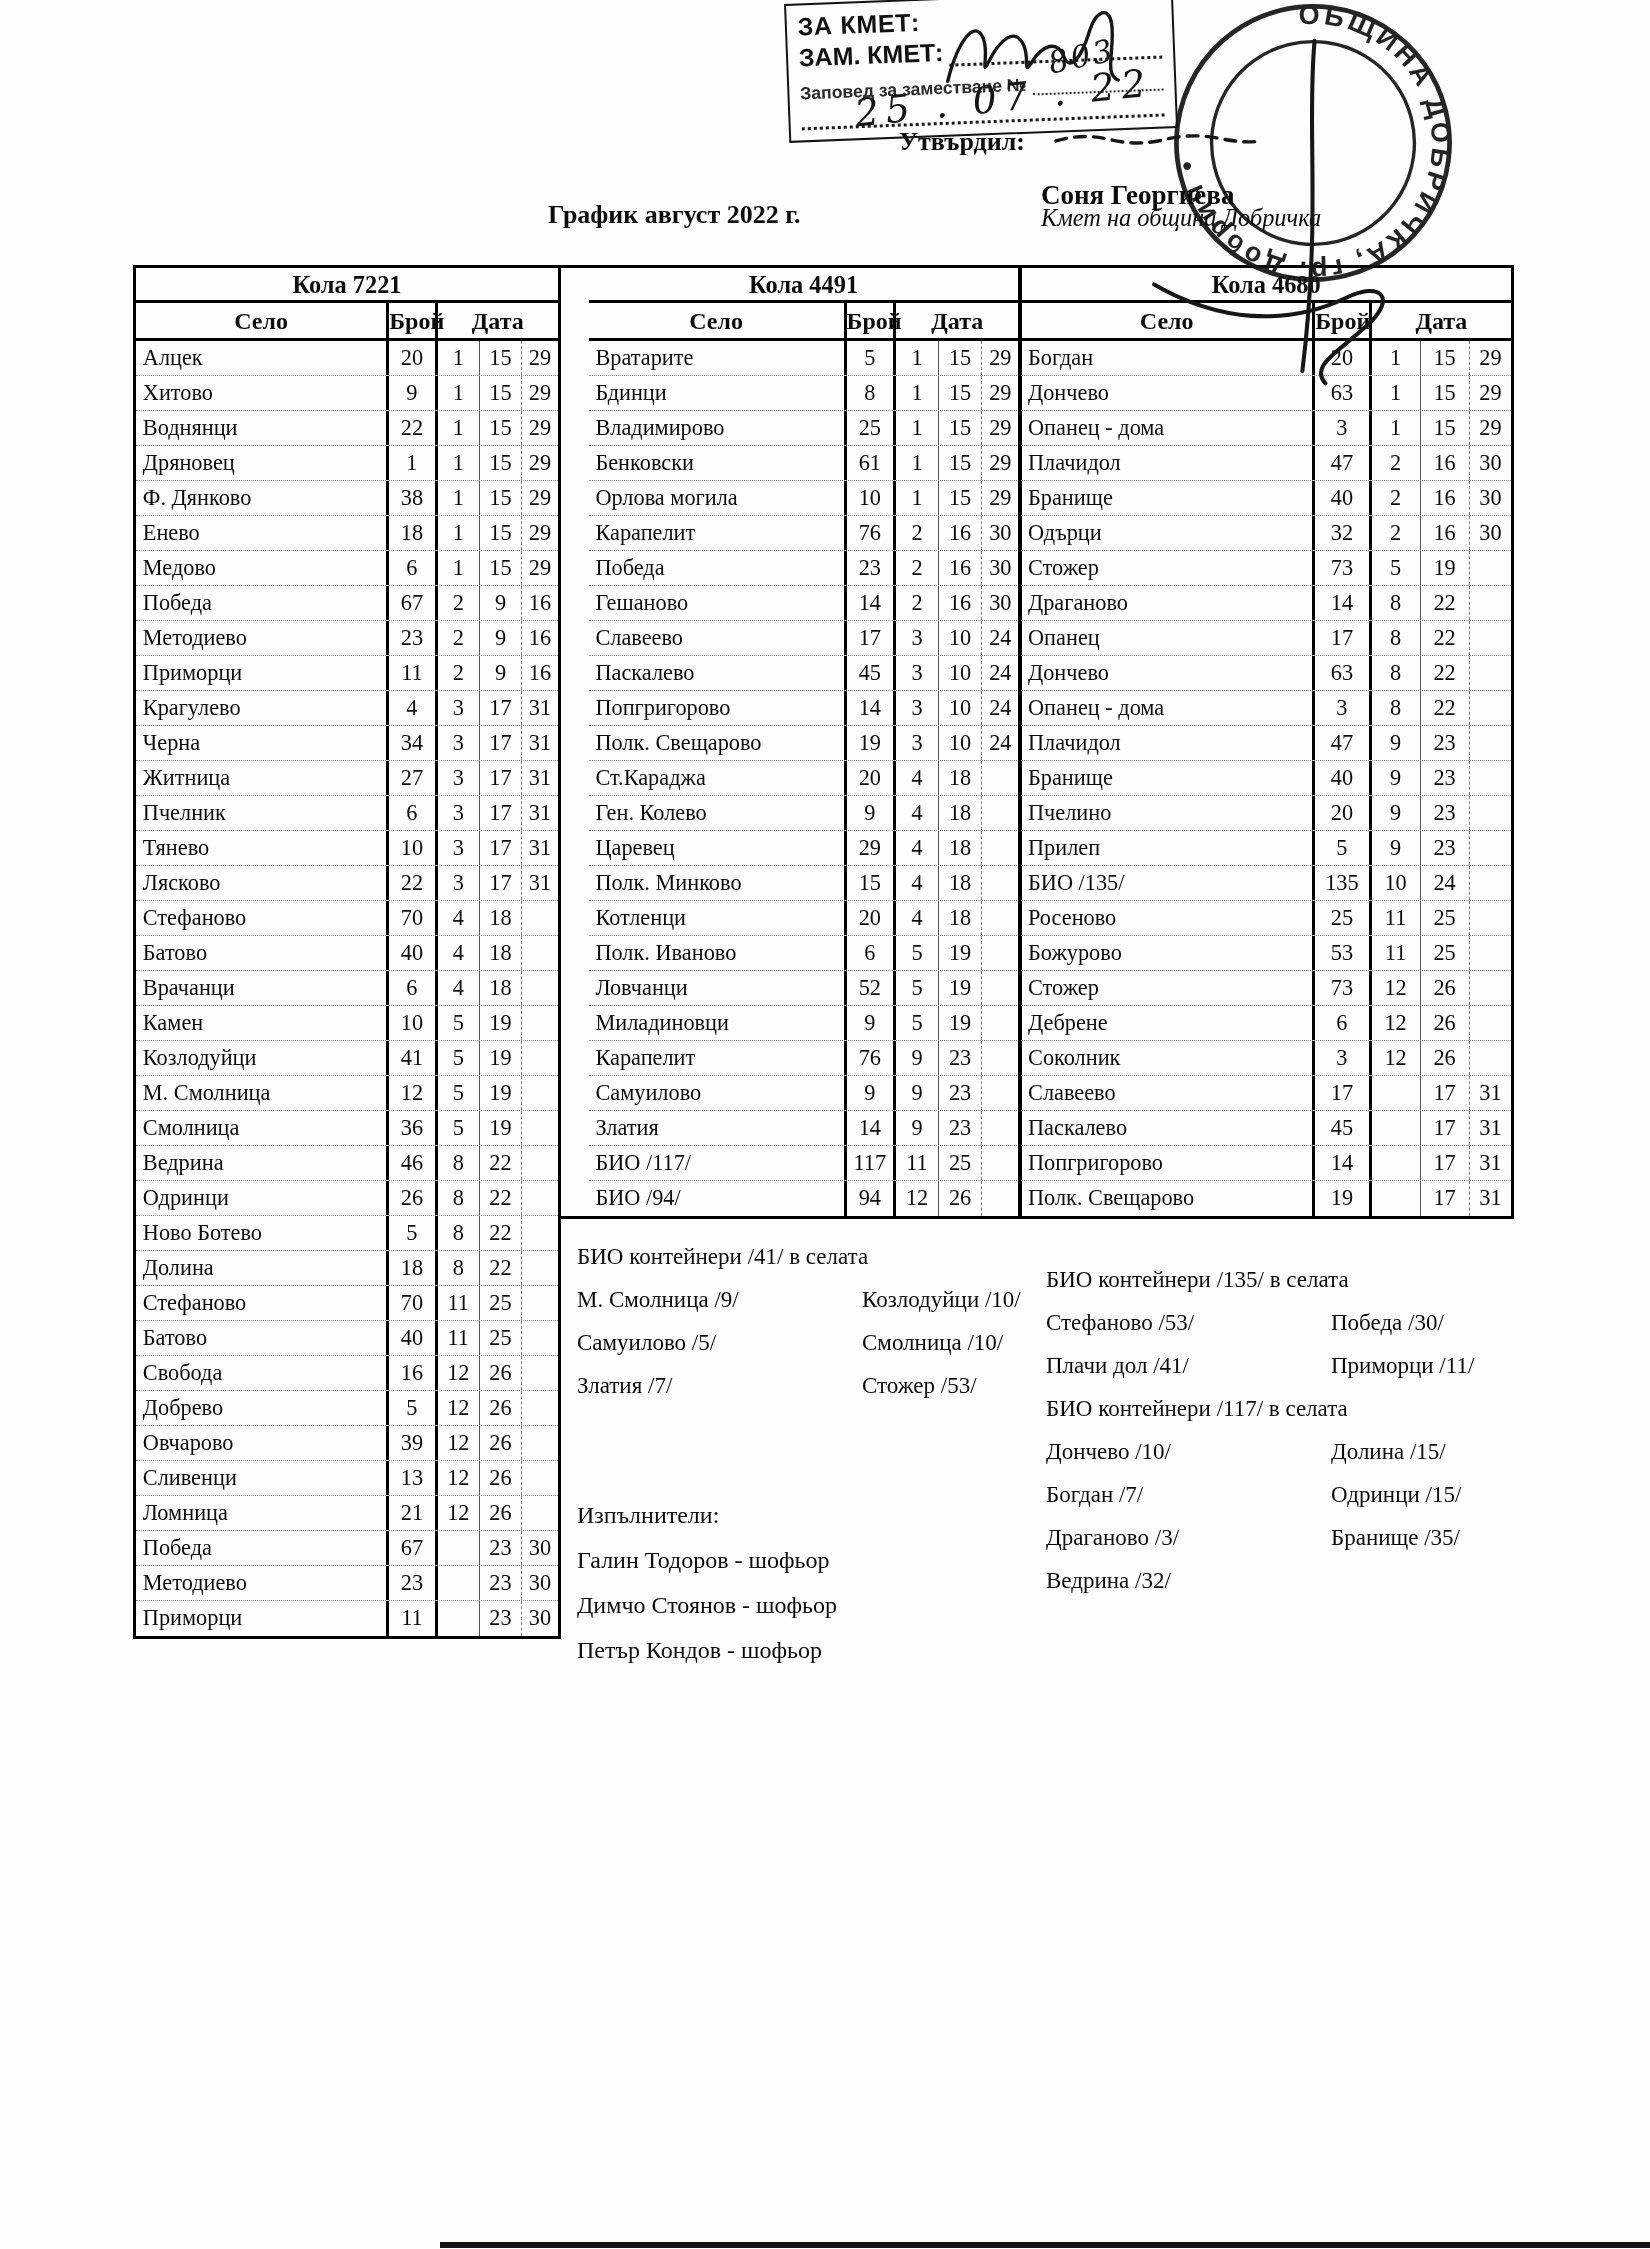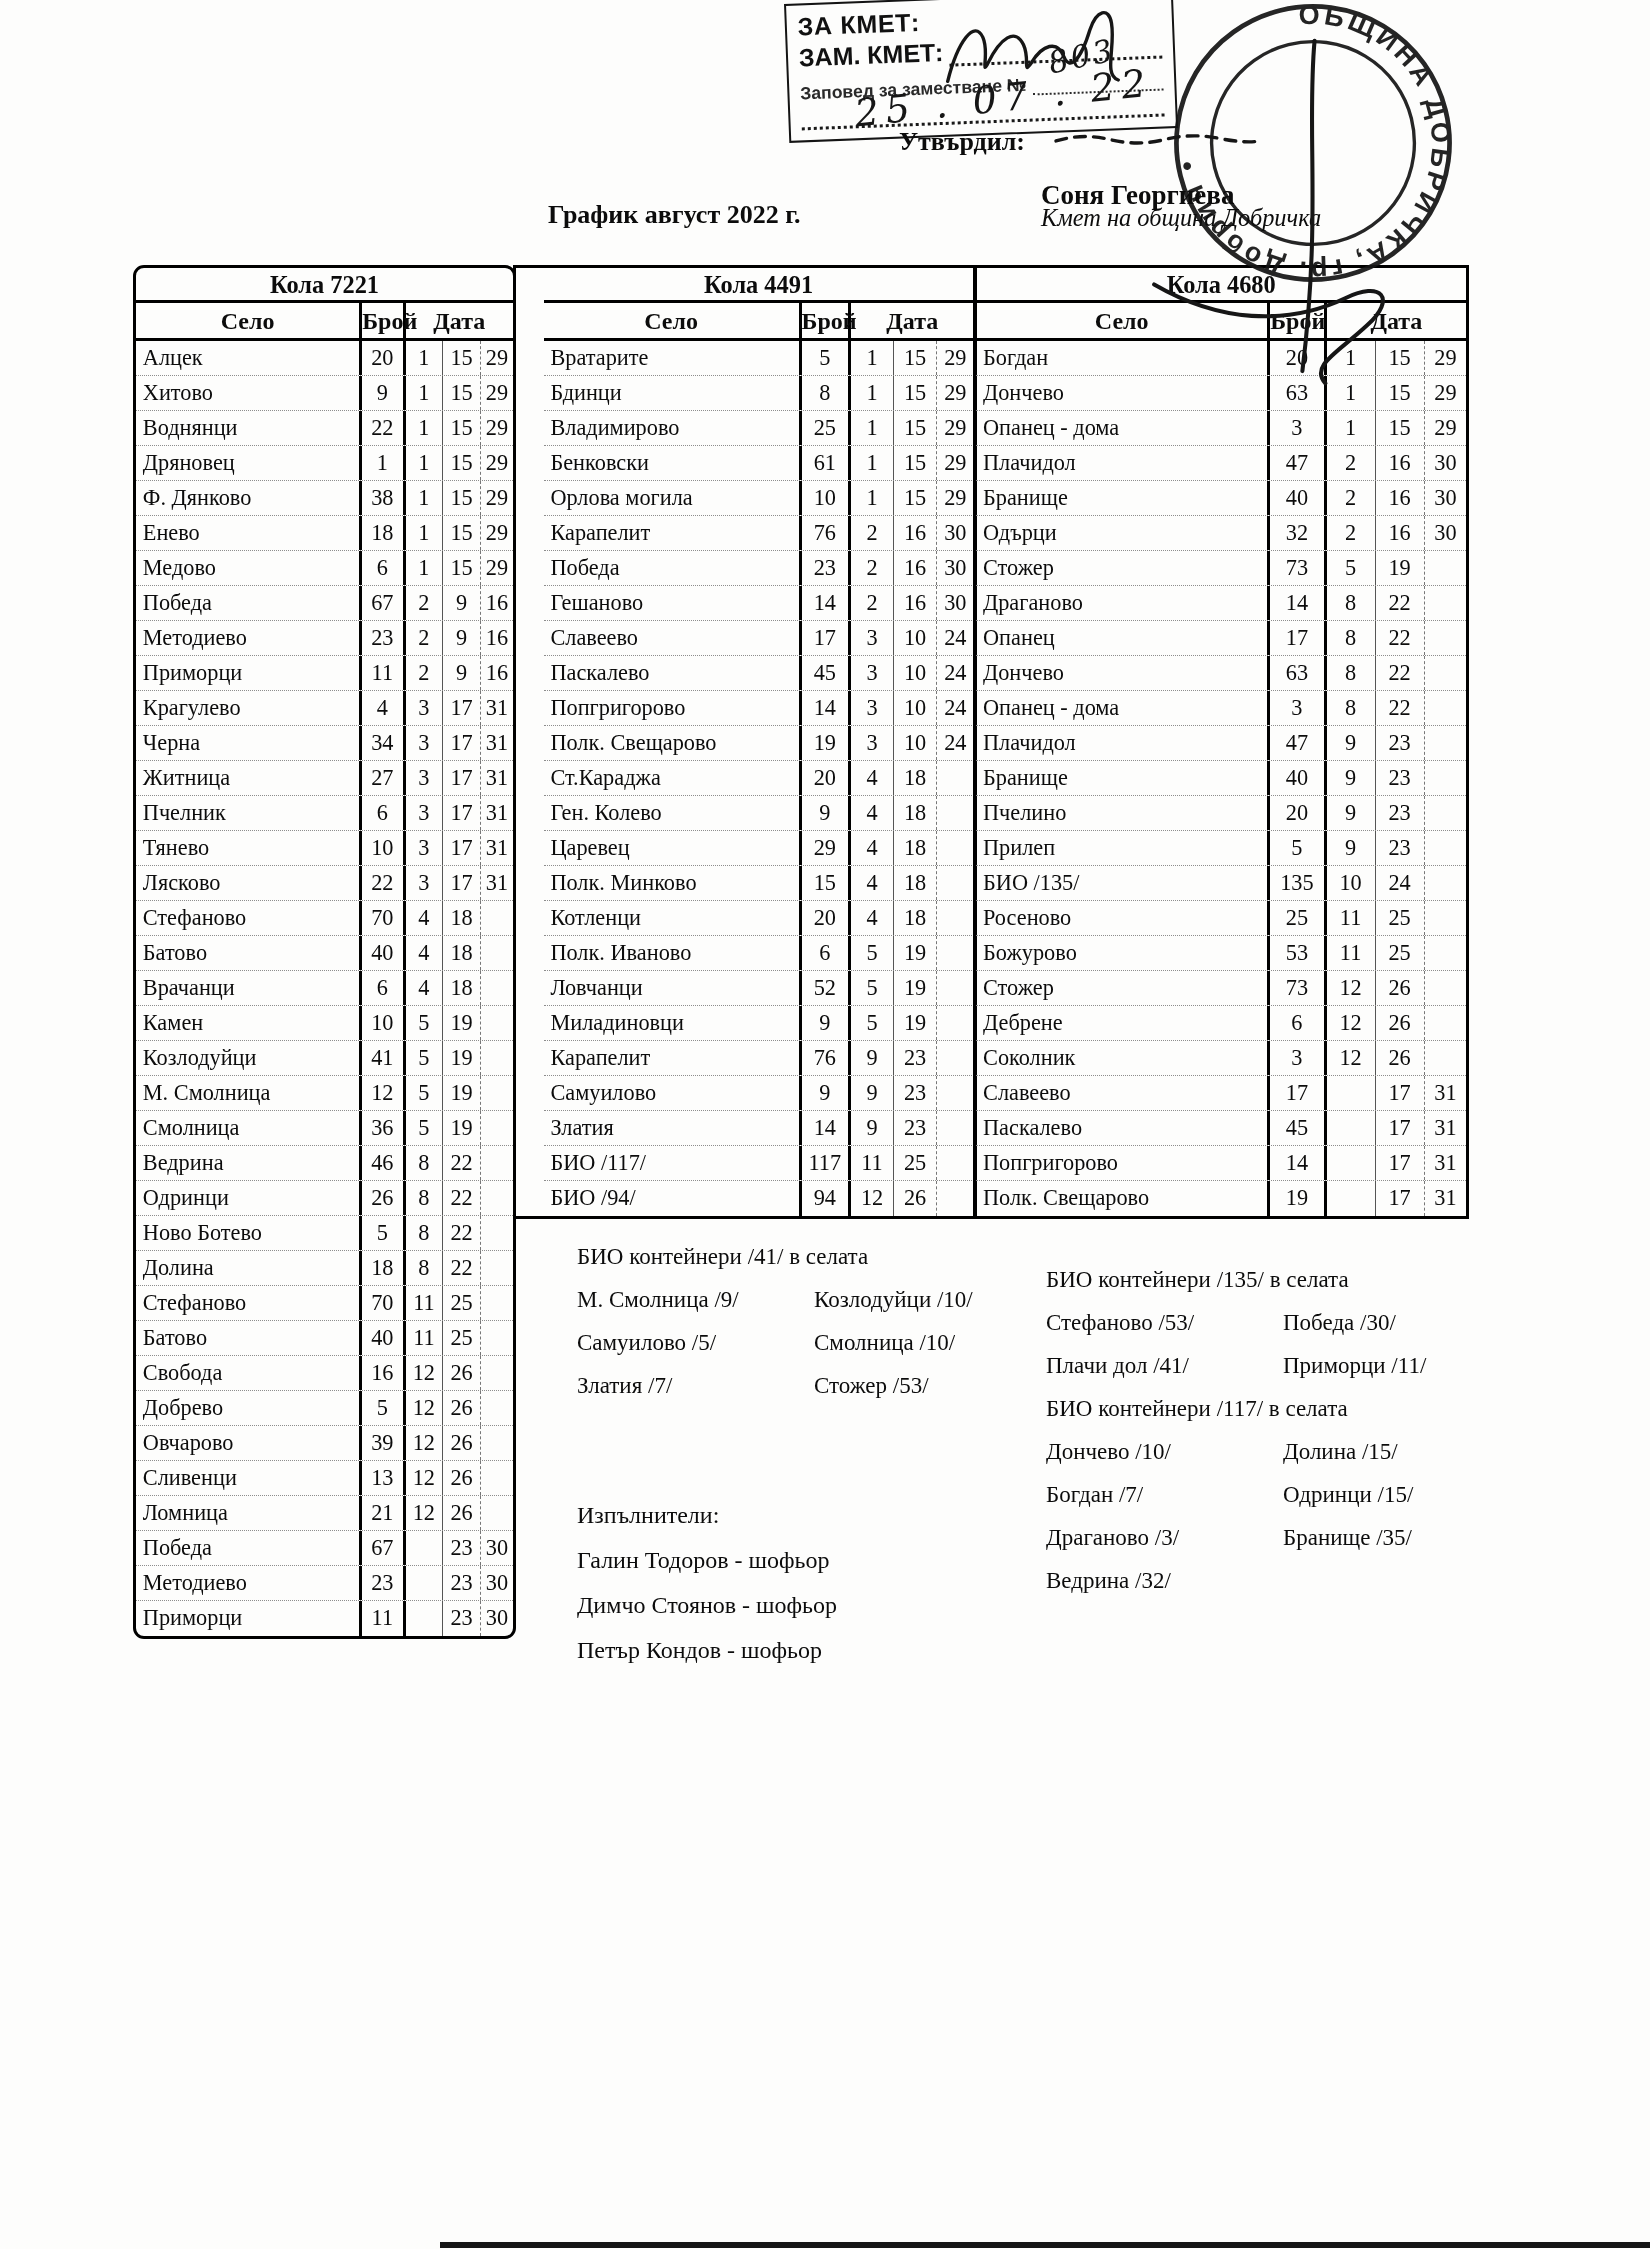--- a/index.html
+++ b/index.html
@@ -33,40 +33,40 @@
   .approver-name  { position:absolute; left:1041px; top:180px; font-size:27px; font-weight:700; z-index:4; }
   .approver-title { position:absolute; left:1041px; top:204px; font-size:24.4px; font-style:italic; z-index:4; }
 
   .seal-svg { position:absolute; left:1144px; top:-26px; width:338px; height:338px; z-index:2; opacity:.93; }
   .sig-svg  { position:absolute; left:0; top:0; width:1651px; height:420px; z-index:5; pointer-events:none; }
 
   
   .table-wrap { position:absolute; left:133px; top:265px; display:flex; align-items:flex-start; z-index:1; }
   .section { border:3.4px solid #000; background:transparent; }
   .section + .section { margin-left:-3.4px; }
-  .s1 { width:383px;border-radius:11px; } .s2 { width:464px;padding-left:28px; } .s3 { width:496px; }
+  .s1 { width:428px; } .s2 { width:464px;padding-left:28px; } .s3 { width:496px; }
   .car-head { height:35px; line-height:34px; text-align:center; font-weight:700; font-size:24.4px; border-bottom:3.4px solid #000; }
   .col-head { display:flex; border-bottom:3.4px solid #000; font-weight:700; font-size:24px; text-align:center; height:38px; line-height:37px; }
   .ch-village { width:60%; border-right:3.4px solid #000; }
   .ch-count   { width:11.5%; border-right:3.4px solid #000; }
   .ch-date    { width:28.5%; }
   .trow { display:flex; height:35px; line-height:34px; font-size:22.3px; border-bottom:0.7px dotted #8d8d8d; }
   .trow:last-child { border-bottom:none; }
   .cell { overflow:hidden; white-space:nowrap; }
   .c0 { width:60%; padding-left:6.8px; border-right:3.4px solid #000; }
   .c1 { width:11.5%; text-align:center; border-right:3.4px solid #000; }
   .c2 { width:10%; text-align:center; border-right:0.7px solid #555; }
   .c3 { width:10%; text-align:center; border-right:0.7px dashed #777; }
   .c4 { width:8.5%; text-align:center; }
 
   
   .mid-notes   { position:absolute; left:577px;  top:1235px; width:467px; font-size:23px; z-index:1; }
   .right-notes { position:absolute; left:1046px; top:1258px; width:494px; font-size:23px; z-index:1; }
   .note-title  { height:43px; line-height:43px; }
-  .note-pair   { display:flex; height:43px; line-height:43px; }
+  .note-pair   { display:flex; height:43px; line-height:43px;gap:48px; }
   .note-pair span:first-child { width:237px; }
   .executors { position:absolute; left:577px; top:1493px; font-size:24px; z-index:1; }
   .executors div { height:45px; line-height:45px; }
 
   .bottom-edge { position:absolute; left:440px; top:2242px; width:1211px; height:6.1px; background:#161616; }
 </style>
 </head>
 <body>
 
 <div class="page">

